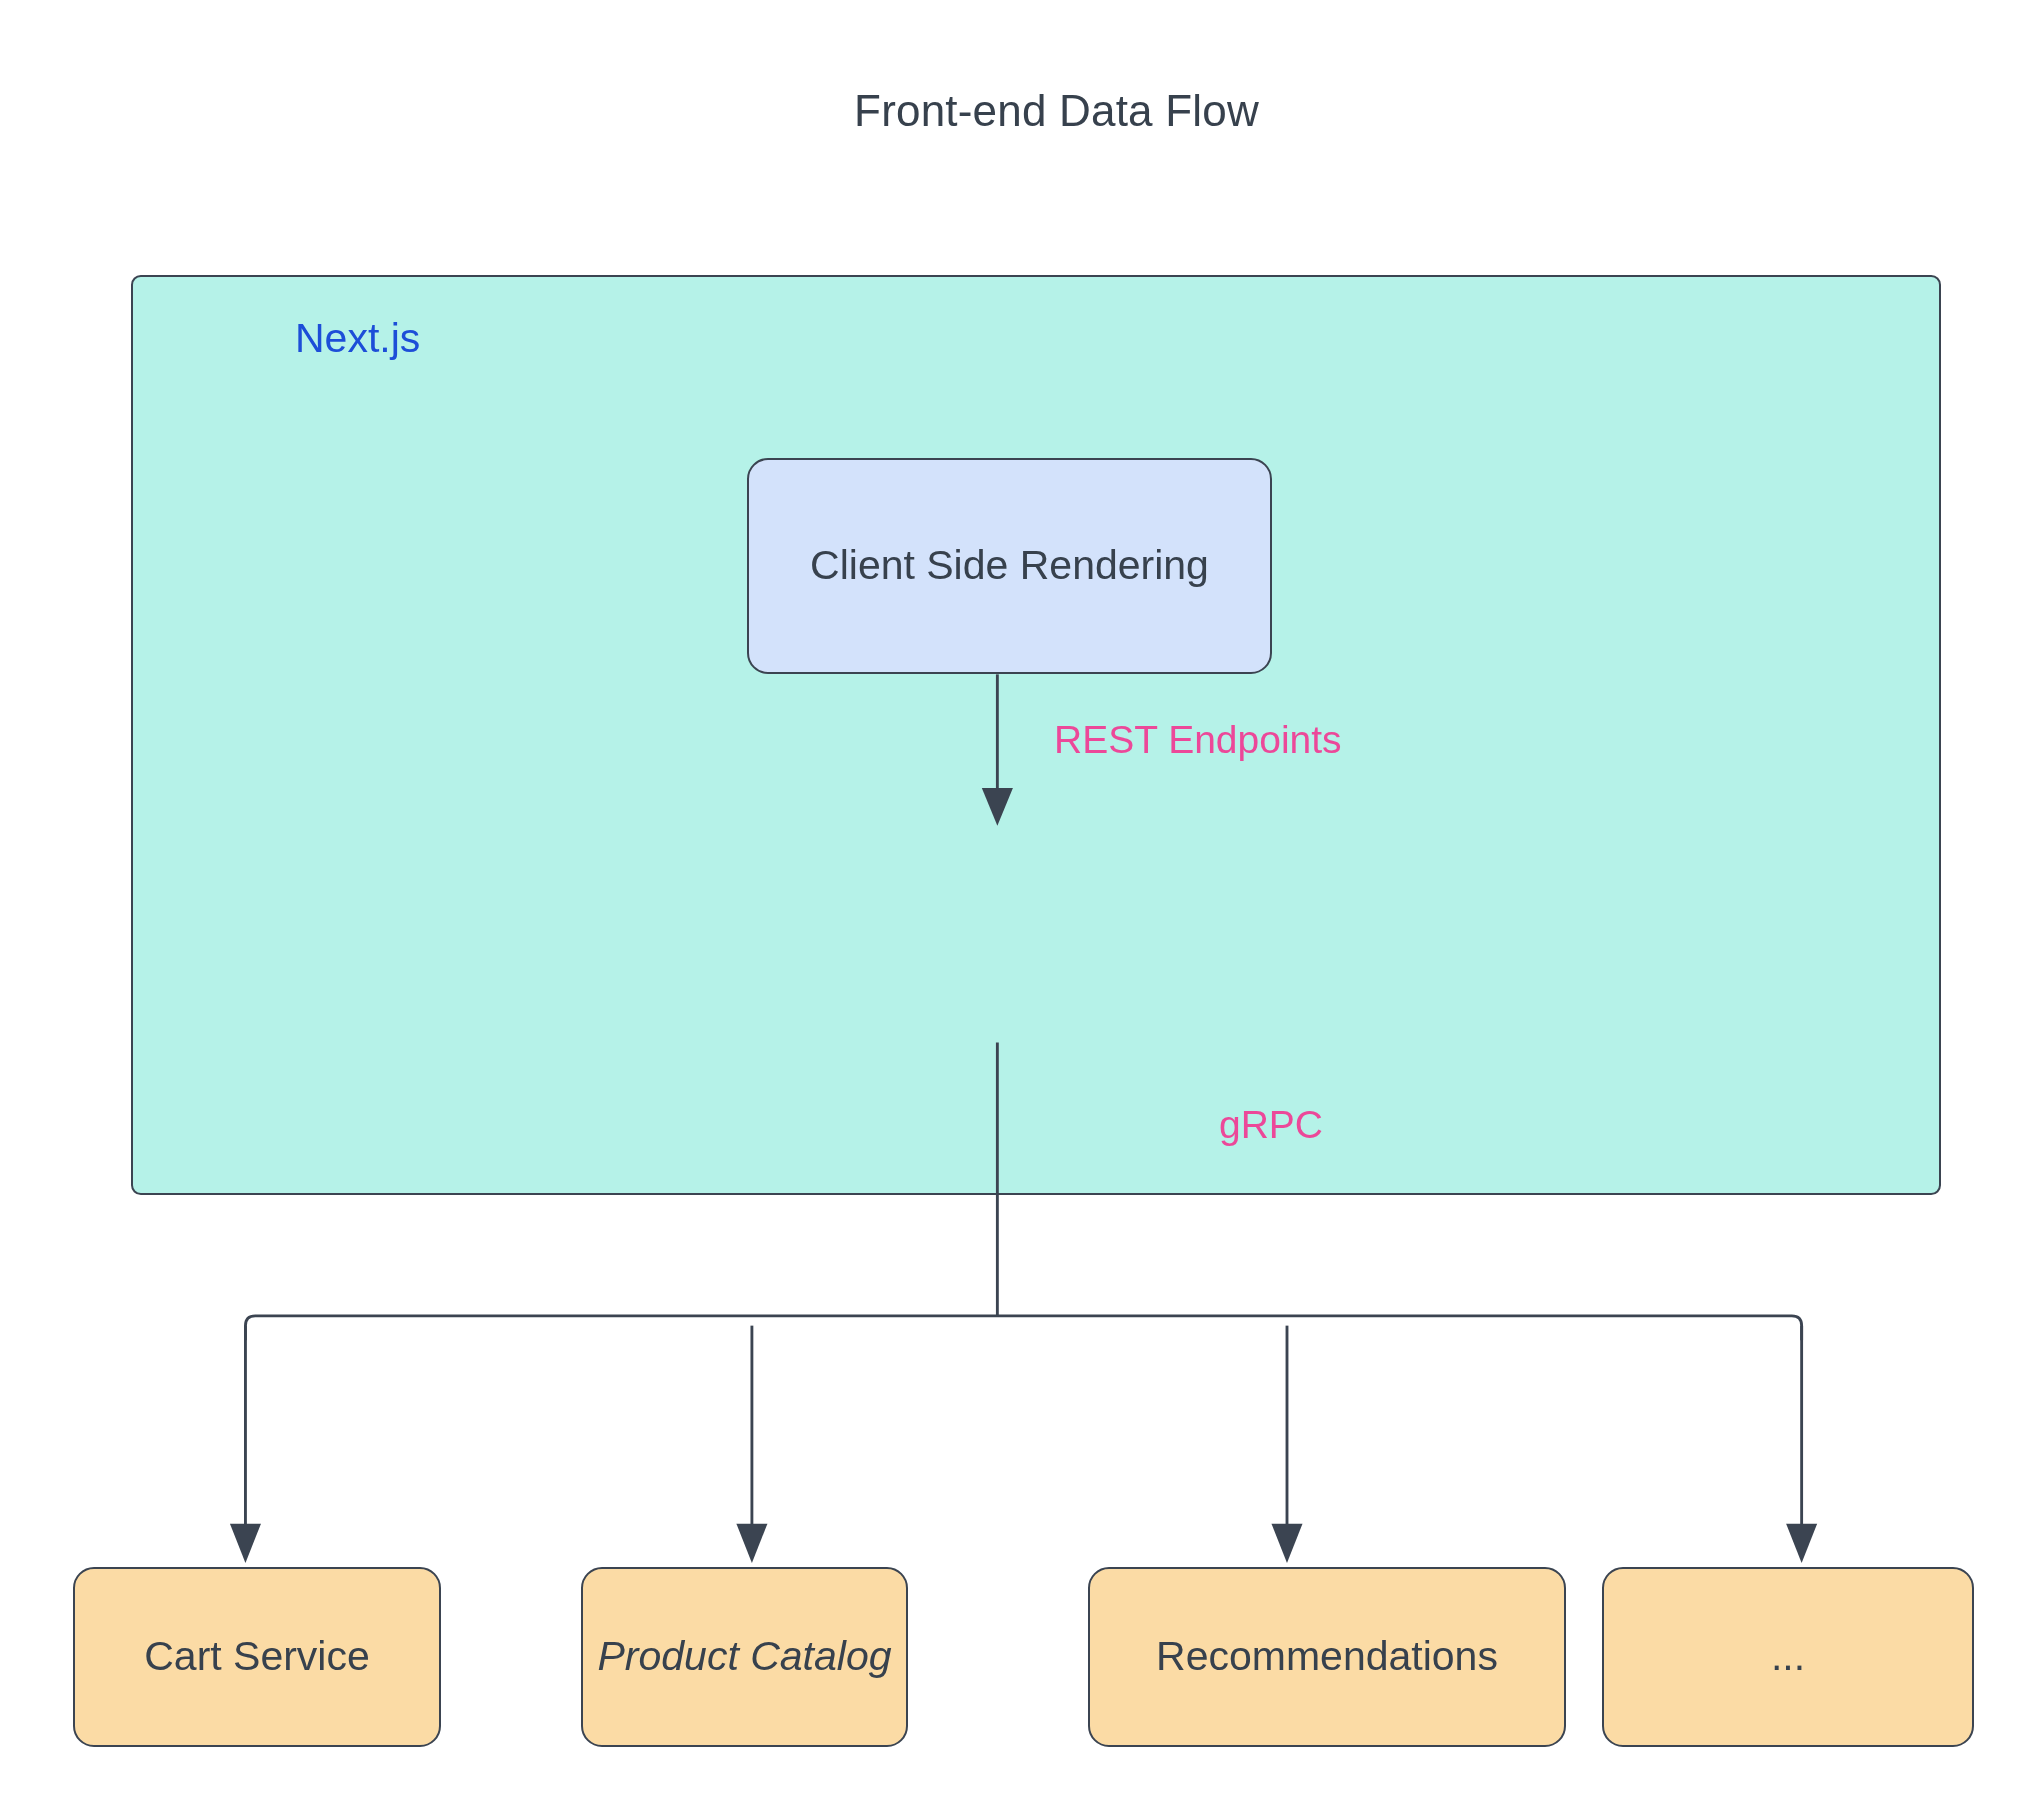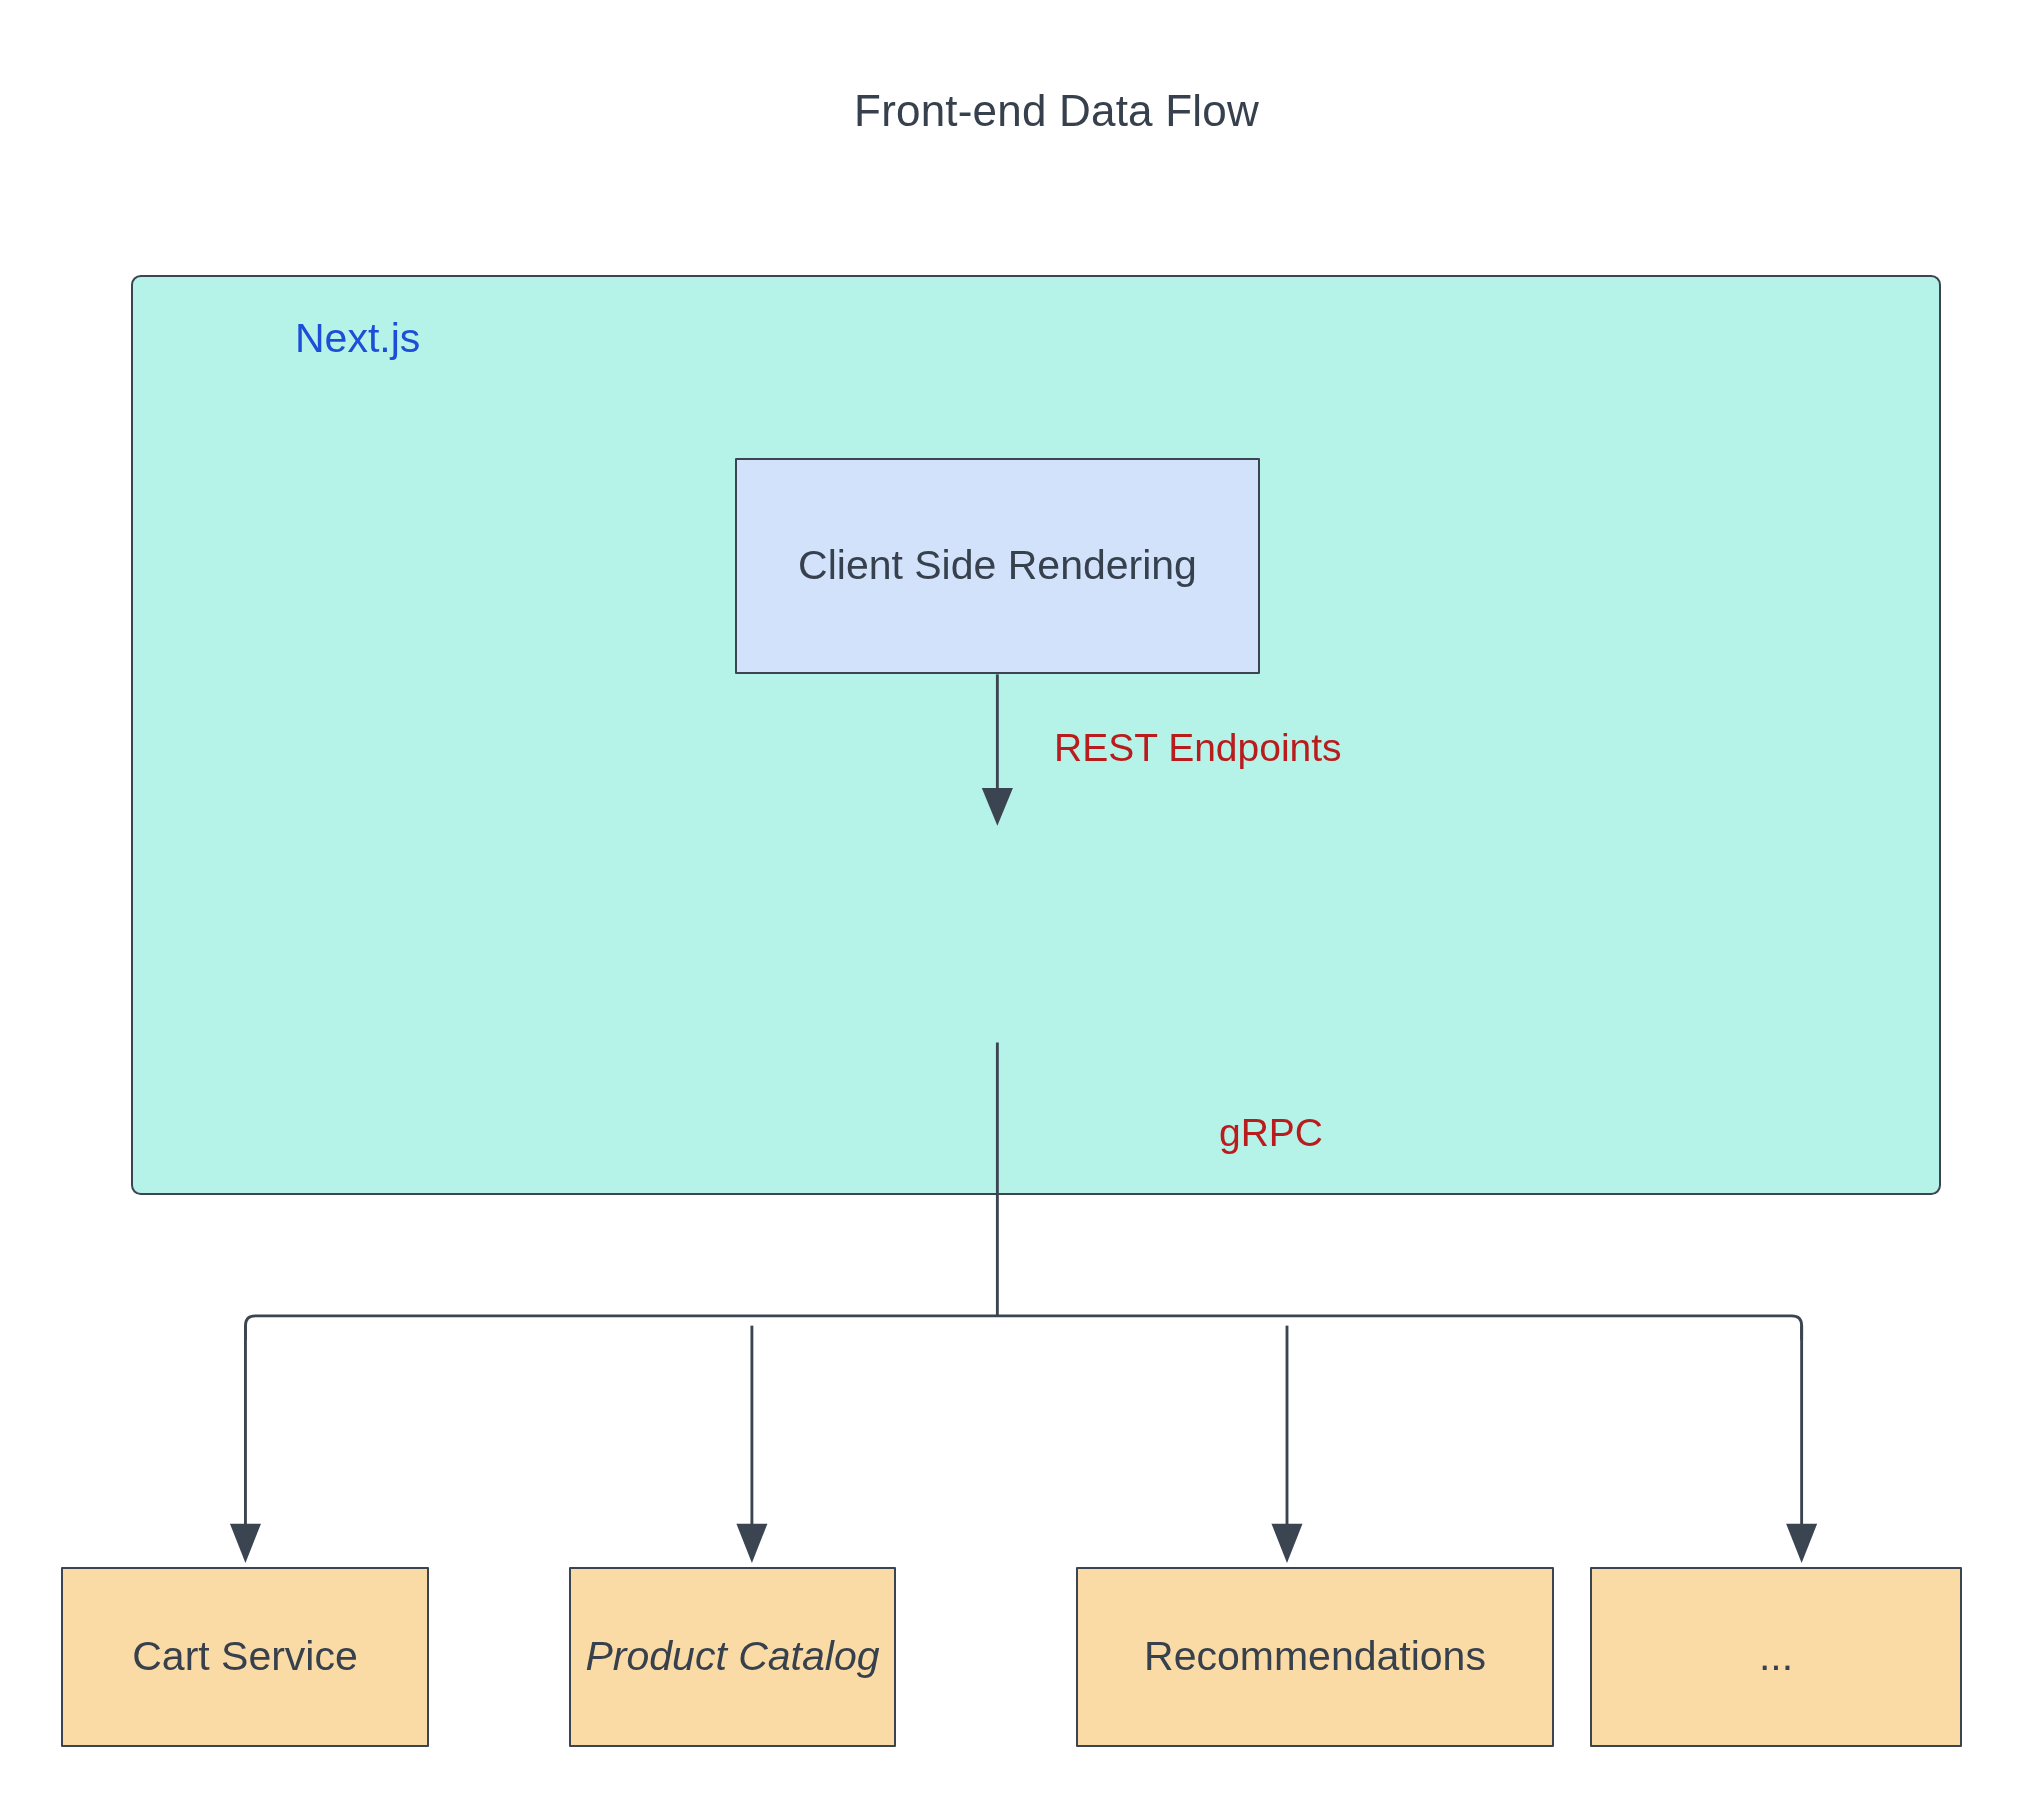--- a/index.html
+++ b/index.html
@@ -51,28 +51,29 @@
     font-size: 41px;
     color: #1d4ed8;
     white-space: nowrap;
   }
 
   
   .node {
     position: absolute;
     box-sizing: border-box;
     border: 2.5px solid #3b4451;
-    border-radius: 1px;
+    border-radius: 21px;
     display: flex;
     align-items: center;
     justify-content: center;
     text-align: center;
     color: #37414d;
     font-size: 41px;
     line-height: 1.15;
+    margin-left: 12px;
   }
   .node.blue {
     background: #d3e2fb;
   }
   .node.orange {
     background: #fbdba5;
   }
 
   #node-csr {
     left: 735px;
@@ -93,23 +94,22 @@
   }
   #node-cart      { left: 61px;   width: 368px; }
   #node-catalog   { left: 569px;  width: 327px; font-style: italic; }
   #node-recs      { left: 1076px; width: 478px; }
   #node-ellipsis  { left: 1590px; width: 372px; }
 
   
   .edge-label {
     position: absolute;
     font-size: 39px;
-    color: #b91c1c;
+    color: #ec4899;
     white-space: nowrap;
-    margin-top: 8px;
   }
   #label-rest {
     left: 1054px;
     top: 718px;
   }
   #label-grpc {
     left: 1219px;
     top: 1103px;
   }
 

